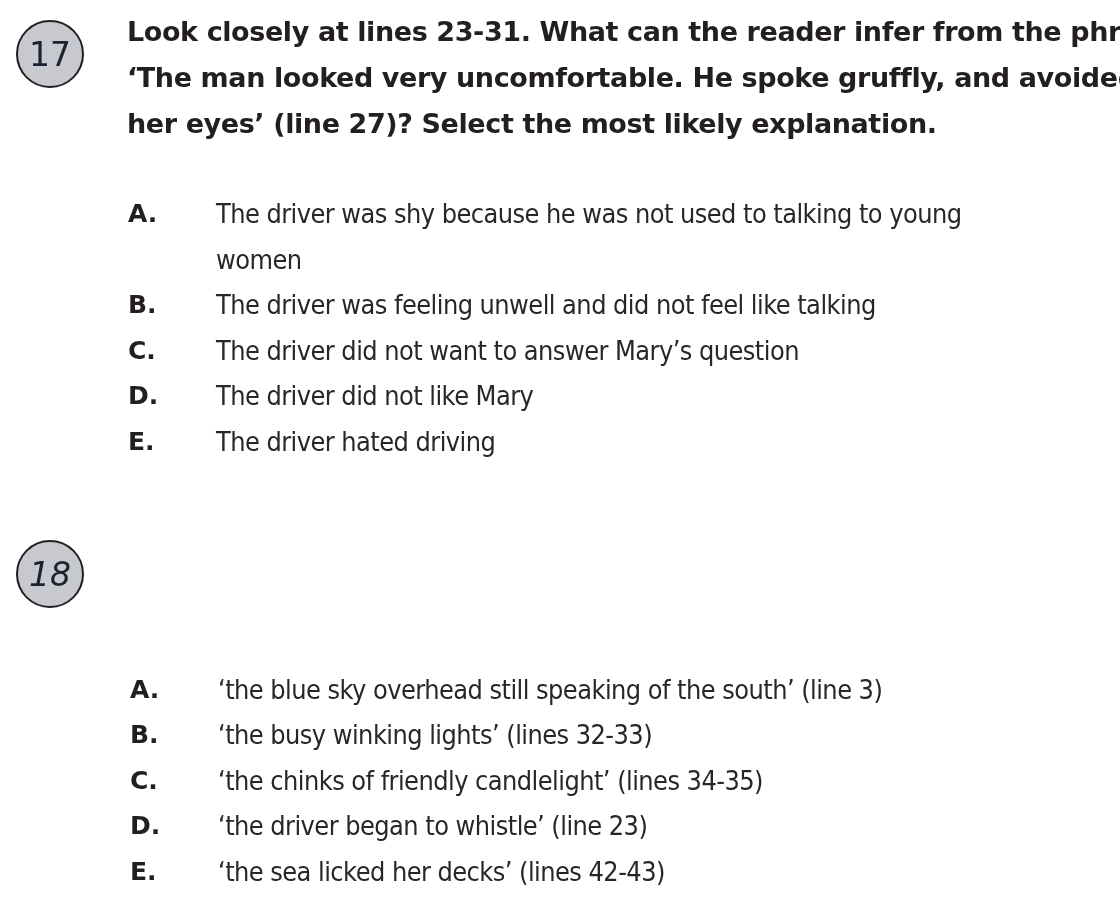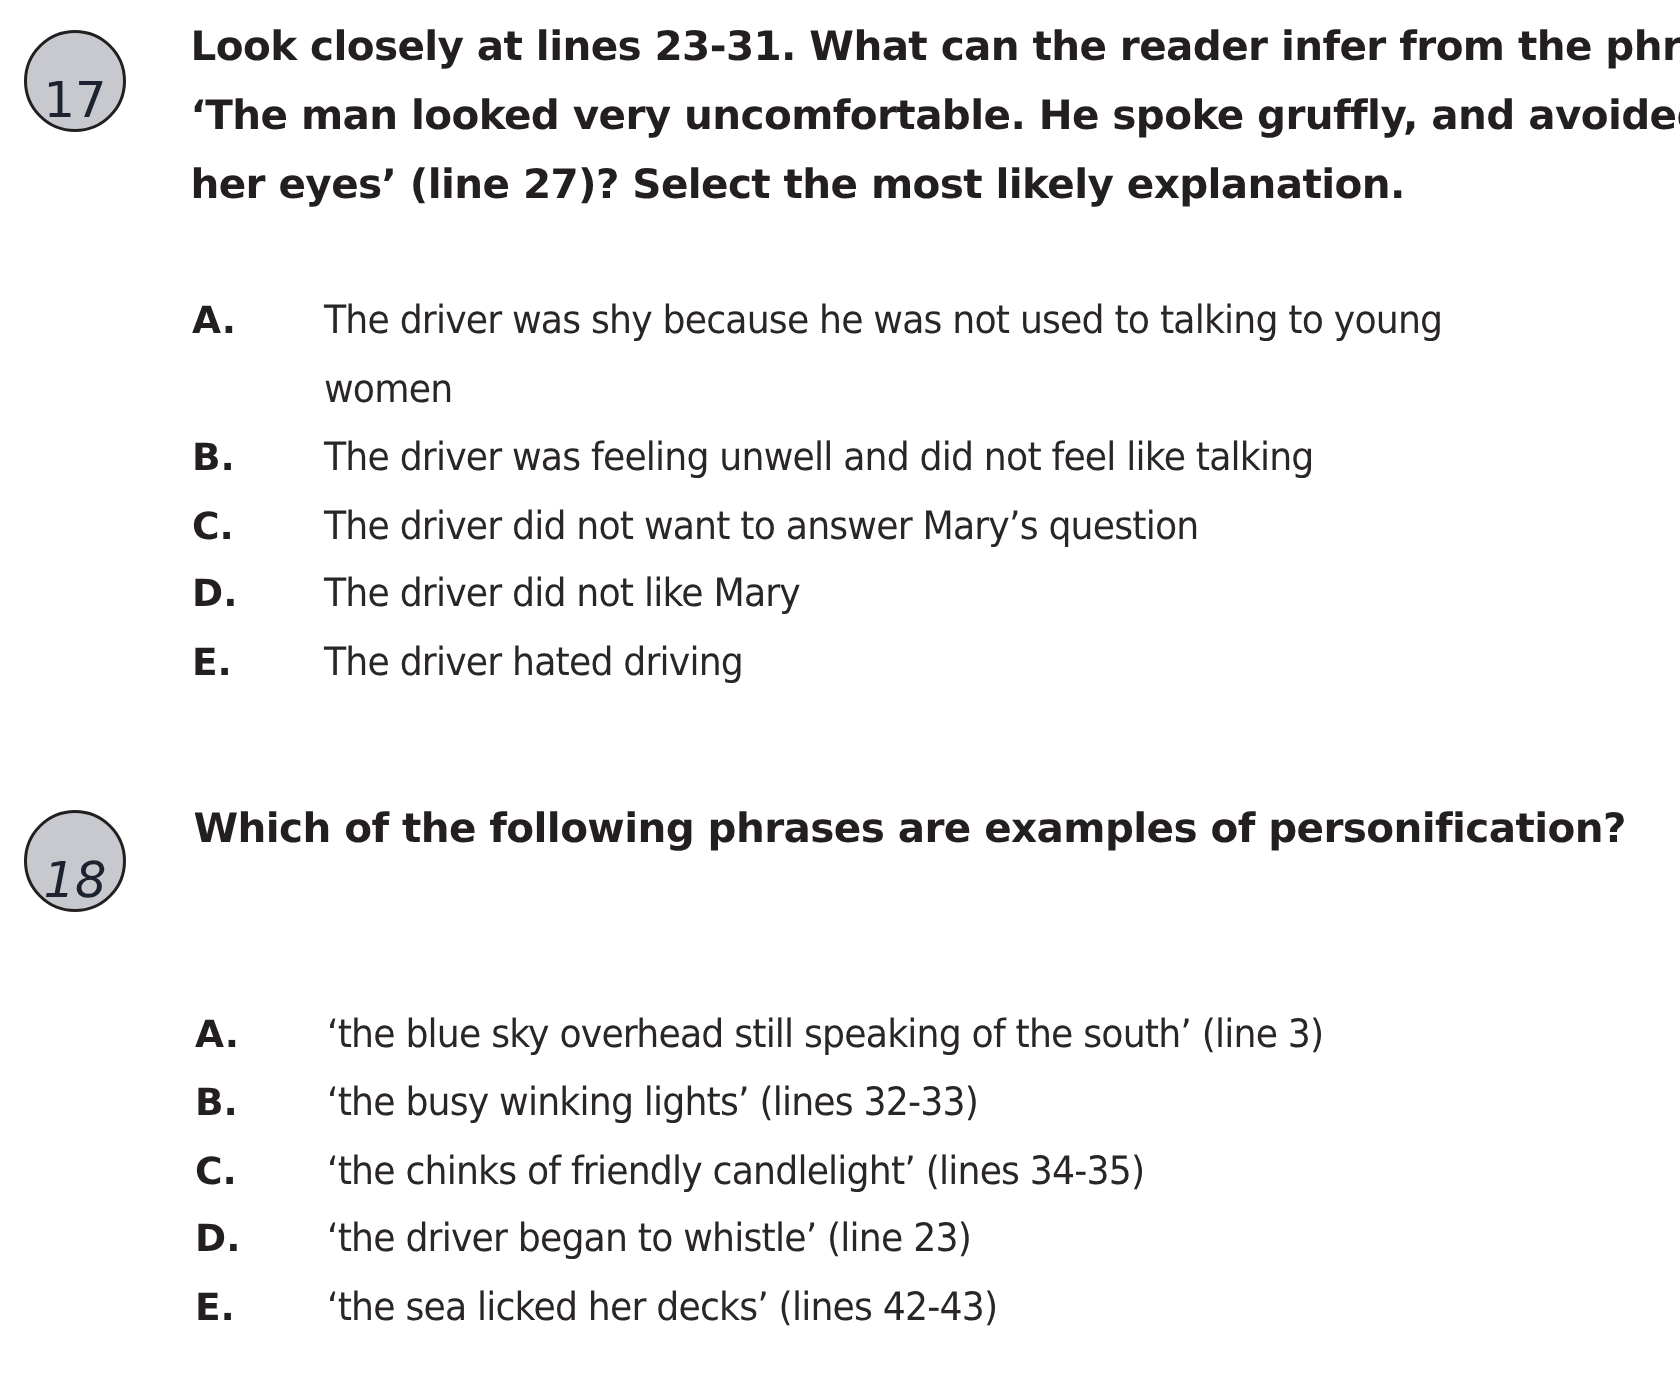--- a/index.html
+++ b/index.html
@@ -9,21 +9,21 @@
       color: #231f20;
     }
     .question { position: absolute; left: 0; width: 1120px; }
     .q-badge {
       position: absolute;
       width: 68px; height: 68px;
       border: 2px solid #231f20;
       border-radius: 50%;
       background: #c7c9cf;
       box-sizing: border-box;
-      display: flex; align-items: flex-end; justify-content: center;
+      display: flex; align-items: center; justify-content: center;
       font-size: 33px; color: #1c2230;
       font-family: "DejaVu Sans", "Liberation Sans", sans-serif;
       letter-spacing: 0;
     }
     .q-text {
       position: absolute;
       font-weight: bold;
       font-size: 27px;
       line-height: 46px;
       color: #231f20;
@@ -91,21 +91,20 @@
     <span class="opt-letter">E.</span>
     <span class="opt-text" style="left:88px;">The driver hated driving</span>
   </div>
 </div>
 
 <div class="question" style="top:0;">
   <div class="q-badge" style="left:16px; top:540px;font-style:italic;">
     <span>18</span>
   </div>
   <div class="q-text" style="left:129px; top:530px;">
-    <span class="q-line">Which of the following phrases are examples of personification?</span>
   </div>
 
   <div class="option" style="left:130px; top:667px; width:900px; height:46px;">
     <span class="opt-letter">A.</span>
     <span class="opt-text" style="left:88px;">‘the blue sky overhead still speaking of the south’ (line 3)</span>
   </div>
   <div class="option" style="left:130px; top:712px; width:900px; height:46px;">
     <span class="opt-letter">B.</span>
     <span class="opt-text" style="left:88px;">‘the busy winking lights’ (lines 32-33)</span>
   </div>

